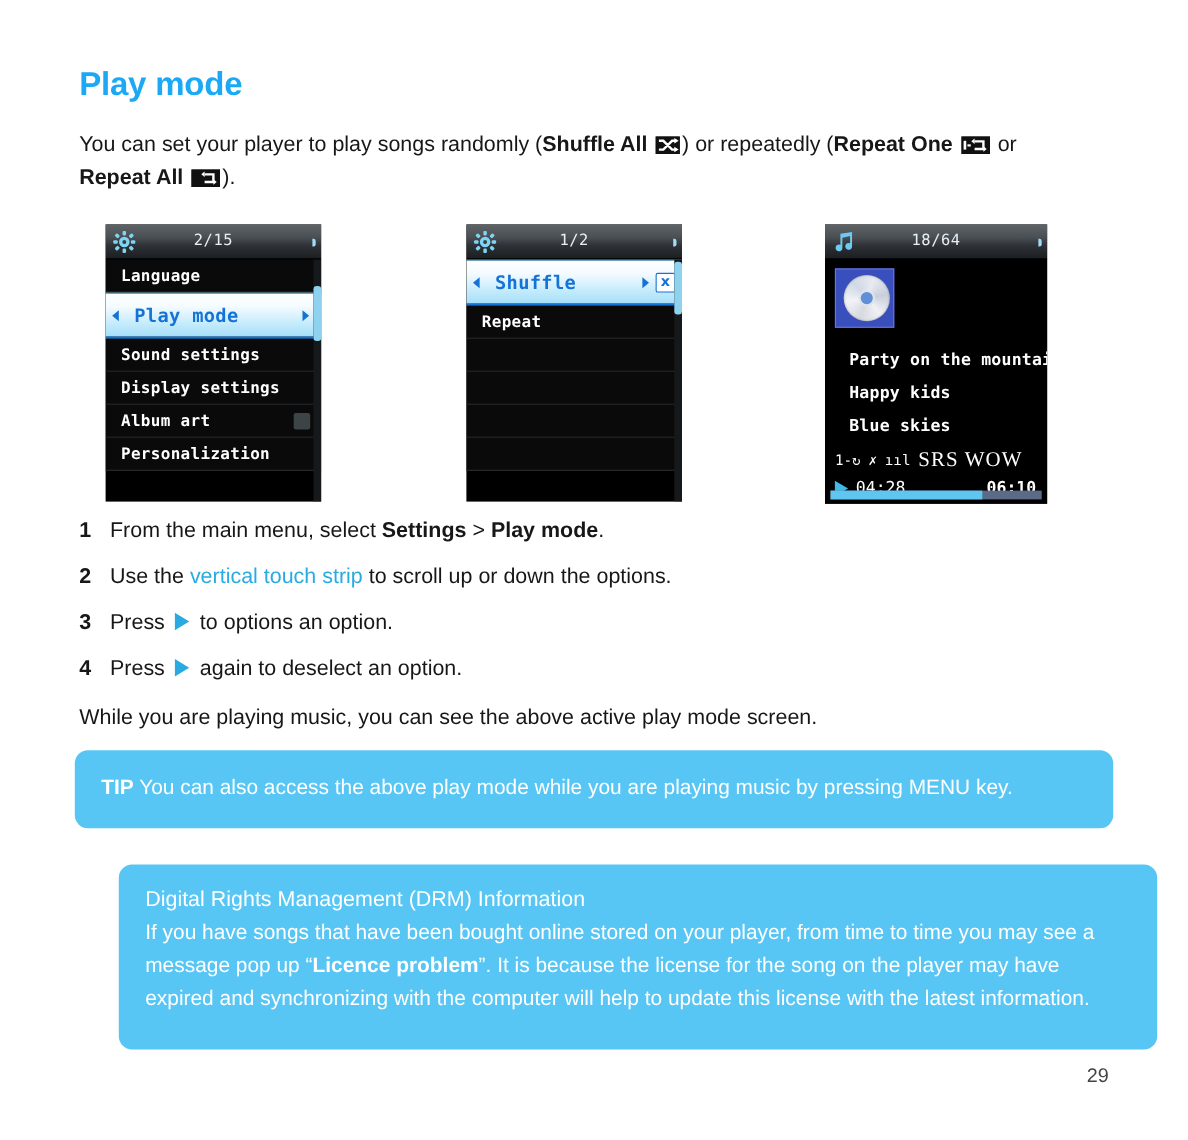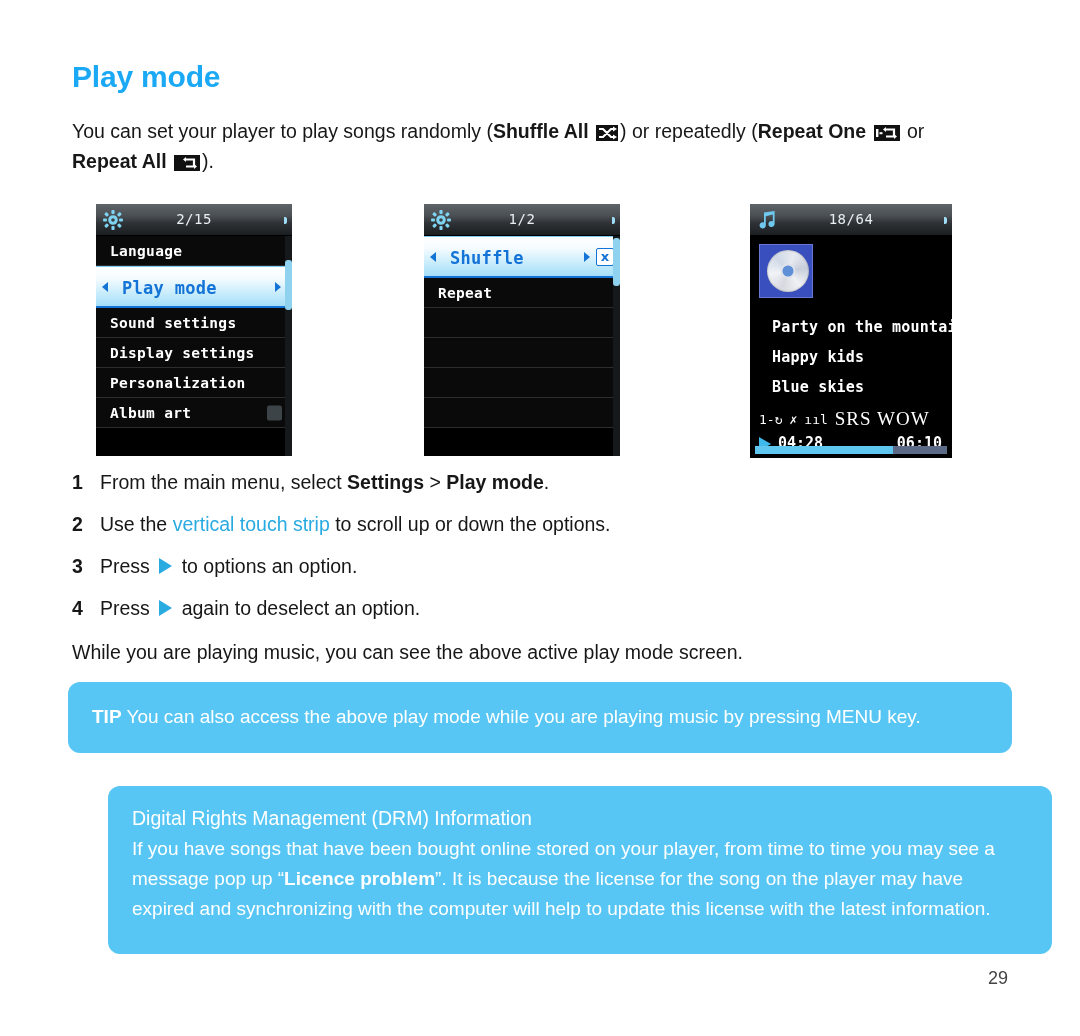--- a/index.html
+++ b/index.html
@@ -209,21 +209,21 @@
   }
   .np-play {
     position: absolute; left: 9px; top: 3px;
     width: 0; height: 0;
     border-top: 7px solid transparent;
     border-bottom: 7px solid transparent;
     border-left: 12px solid #3fb9ea;
   }
   .np-elapsed {
     position: absolute; left: 28px; top: 0;
-    color: #fff; font-size: 15px; font-weight: bold;
+    color: #fff; font-size: 15px; font-weight: normal;
     font-family: "DejaVu Sans Mono", monospace;
   }
   .np-total {
     position: absolute; right: 10px; top: 0;
     color: #fff; font-size: 15px; font-weight: bold;
     font-family: "DejaVu Sans Mono", monospace;
   }
   .np-progress {
     position: absolute; left: 5px; right: 5px; bottom: 4px;
     height: 8px; background: #5b6a86;
@@ -331,22 +331,22 @@
       </div>
       <div class="menu">
         <div class="row"><span>Language</span></div>
         <div class="row sel">
           <span class="arrow-l"></span>
           <span>Play mode</span>
           <span class="arrow-r"></span>
         </div>
         <div class="row"><span>Sound settings</span></div>
         <div class="row"><span>Display settings</span></div>
+        <div class="row"><span>Album art</span><span class="albumart-box"></span></div>
         <div class="row"><span>Personalization</span></div>
-        <div class="row"><span>Album art</span><span class="albumart-box"></span></div>
       </div>
       <div class="scroll-track">
           <div class="scroll-thumb" style="top:24px;height:50px;"></div>
         </div>
     </div>
 
     <div class="device d2">
       <div class="statusbar">
         <span class="sb-left">
           <svg viewBox="0 0 22 22">

